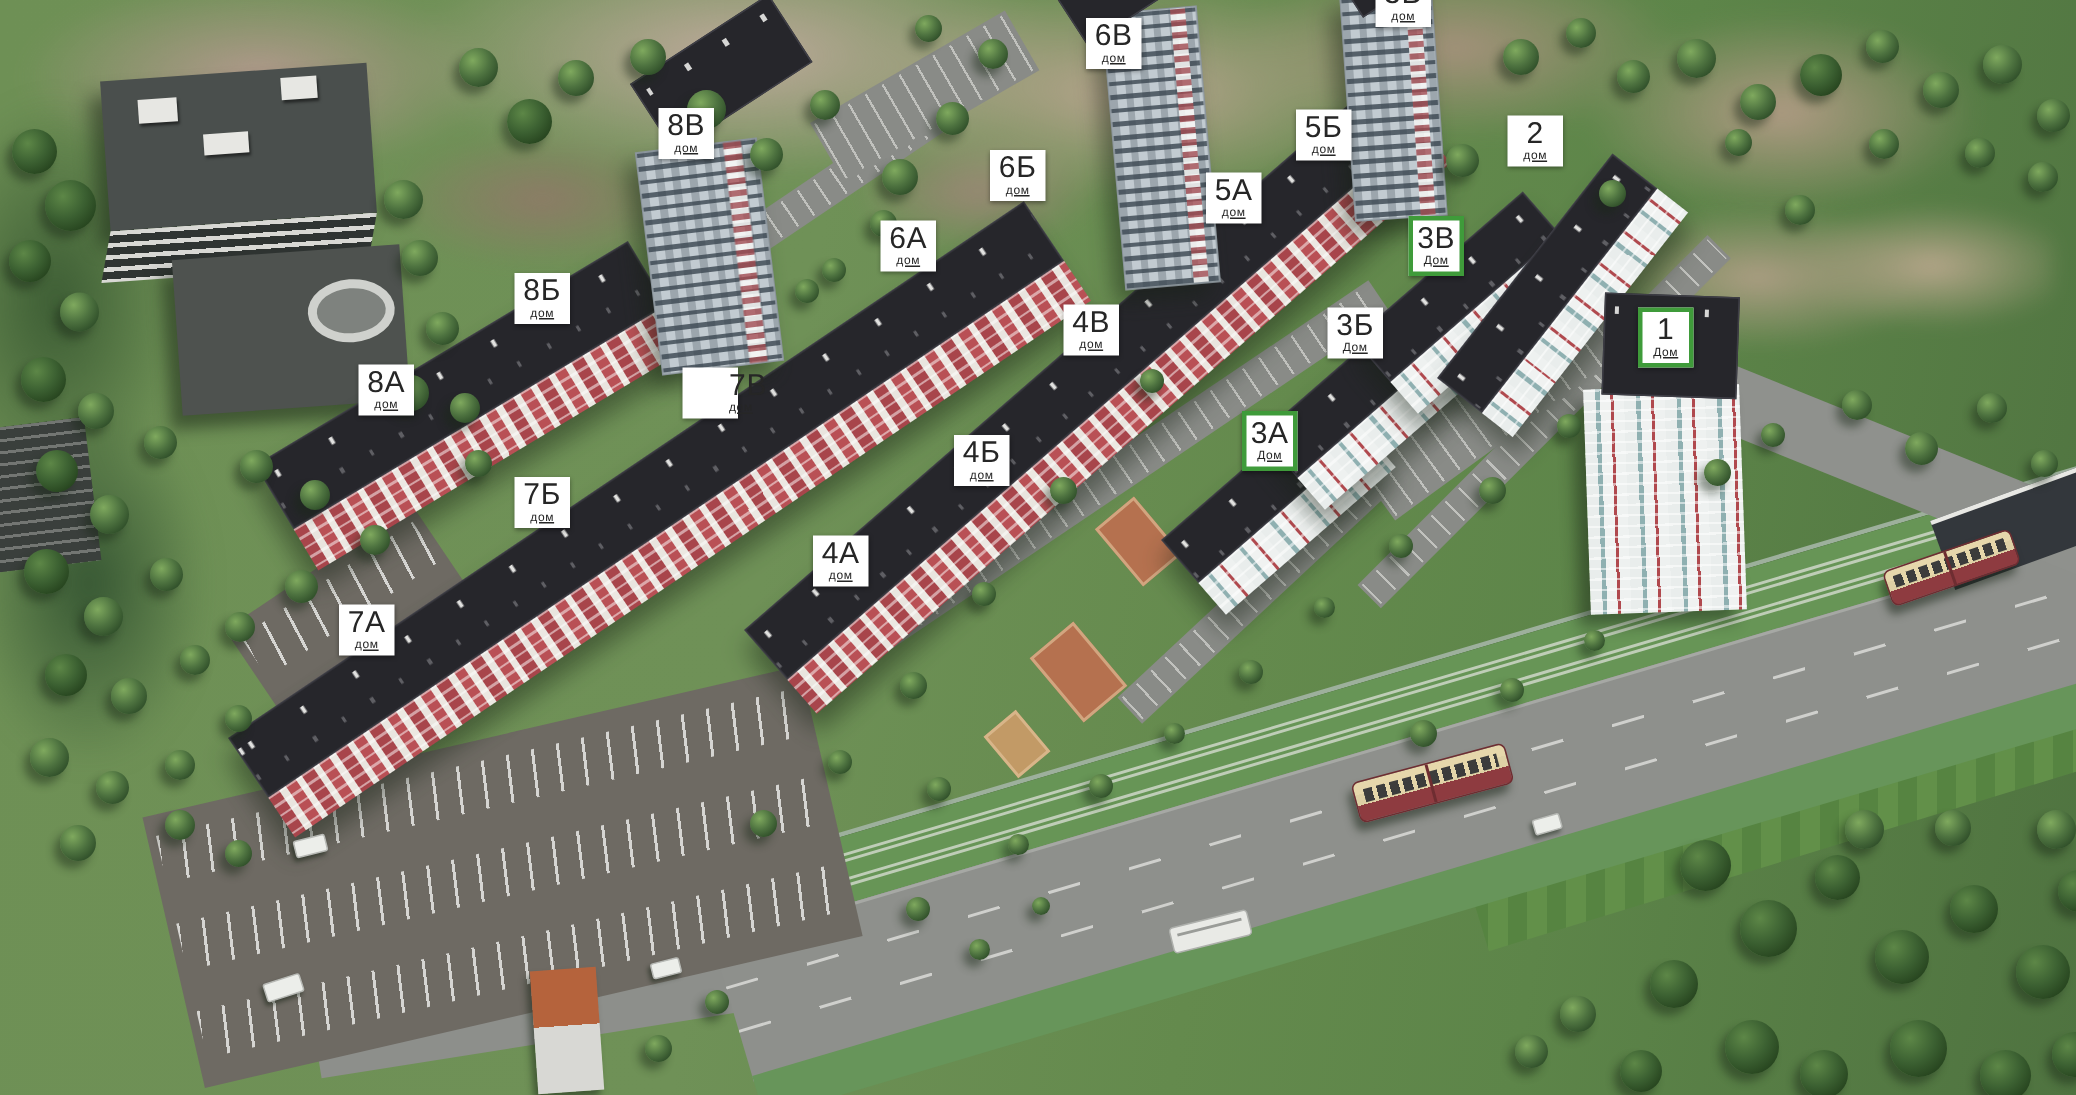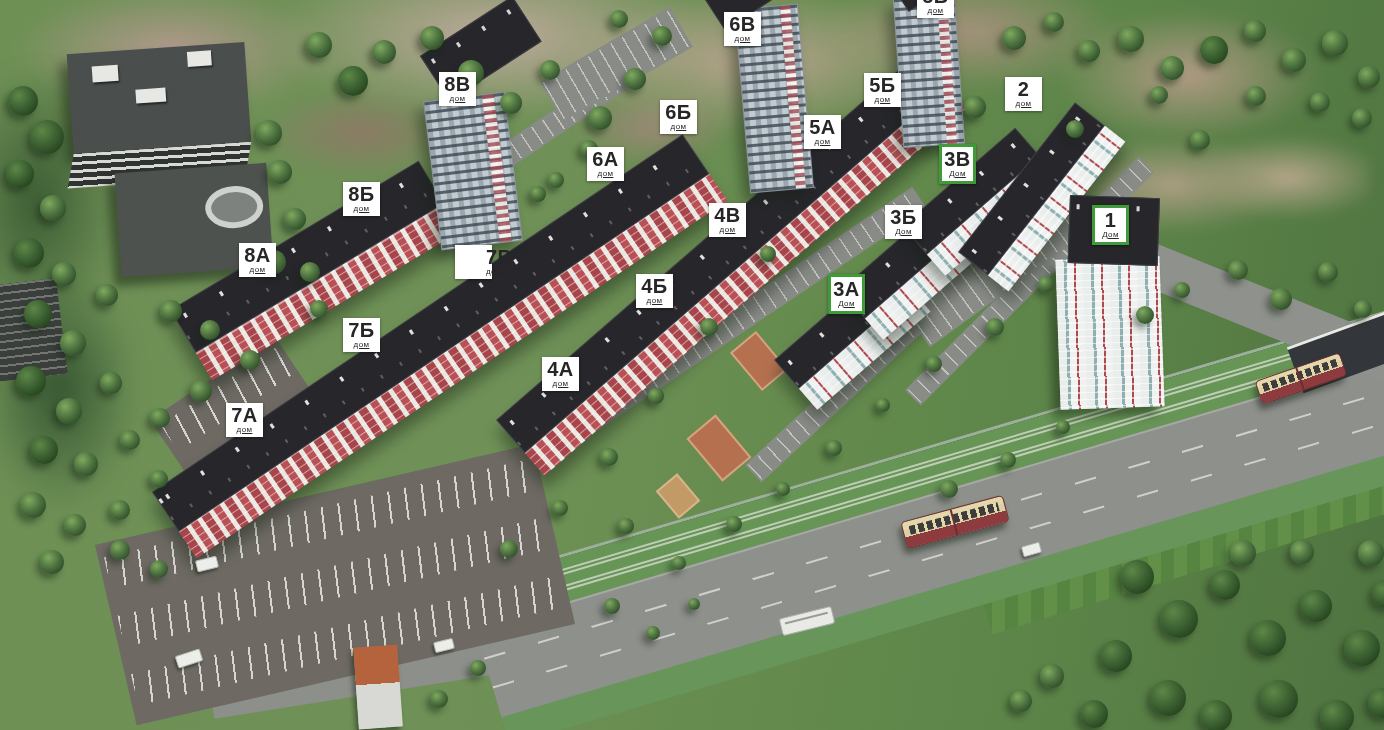--- a/index.html
+++ b/index.html
@@ -94,21 +94,21 @@
   .bus{z-index:40;background:#e9eae6;border:1px solid #aeb0ac;border-radius:3px;}
   .bus::before{content:"";position:absolute;left:8%;right:8%;top:28%;height:2px;background:#9a9c98;}
   .van{z-index:40;background:#eceeea;border:1px solid #b7b9b5;border-radius:2px;box-shadow:-2px 2px 3px rgba(20,32,18,.5);}
   .pg{z-index:12;border:2px solid rgba(230,200,160,.6);box-sizing:border-box;}
   .kiosk{left:356px;top:646px;width:44px;height:82px;transform:rotate(-4deg);z-index:12;
     background:linear-gradient(180deg,#b5633c 0 46%,#d8d8d4 46% 100%);box-shadow:-3px 4px 5px rgba(20,32,18,.5);}
 
   
   #labels-layer .blabel{position:absolute;z-index:100;background:var(--label-bg,#fff);color:var(--label-fg,#262626);
     width:37px;box-sizing:border-box;text-align:center;padding:2px 0 3px;box-shadow:0 1px 3px rgba(0,0,0,.4);cursor:pointer;}
-  .blabel .num{font-size:20px;line-height:21px;font-weight:700;letter-spacing:.5px;}
+  .blabel .num{font-size:20px;line-height:21px;font-weight:400;letter-spacing:.5px;}
   .blabel .sub{font-size:8px;line-height:8px;letter-spacing:.4px;text-decoration:underline;}
   .blabel.active{border:3px solid var(--active-green,#3f9b3a);width:40px;}
 </style>
 </head>
 <body>
 
 <div class="scene" id="scene" style="--label-bg: #ffffff; --label-fg: #262626; --active-green: #3f9b3a;">
 
   <div class="abs base"></div>
   <div class="abs dirt-top"></div>
@@ -381,21 +381,21 @@
         <div class="sub">Дом</div>
       </div>
       <div class="blabel" style="left: 239px; top: 243px;">
         <div class="num">8А</div>
         <div class="sub">дом</div>
       </div>
       <div class="blabel" style="left: 455px; top: 245px; padding-left: 31px;">
         <div class="num">7В</div>
         <div class="sub">дом</div>
       </div>
-      <div class="blabel" style="left: 636px; top: 274px; text-align: center;">
+      <div class="blabel" style="left: 636px; top: 290px; text-align: center;">
         <div class="num">4Б</div>
         <div class="sub">дом</div>
       </div>
       <div class="blabel active" style="left: 828px; top: 274px;">
         <div class="num">3А</div>
         <div class="sub">Дом</div>
       </div>
       <div class="blabel" style="left: 343px; top: 318px;">
         <div class="num">7Б</div>
         <div class="sub">дом</div>

